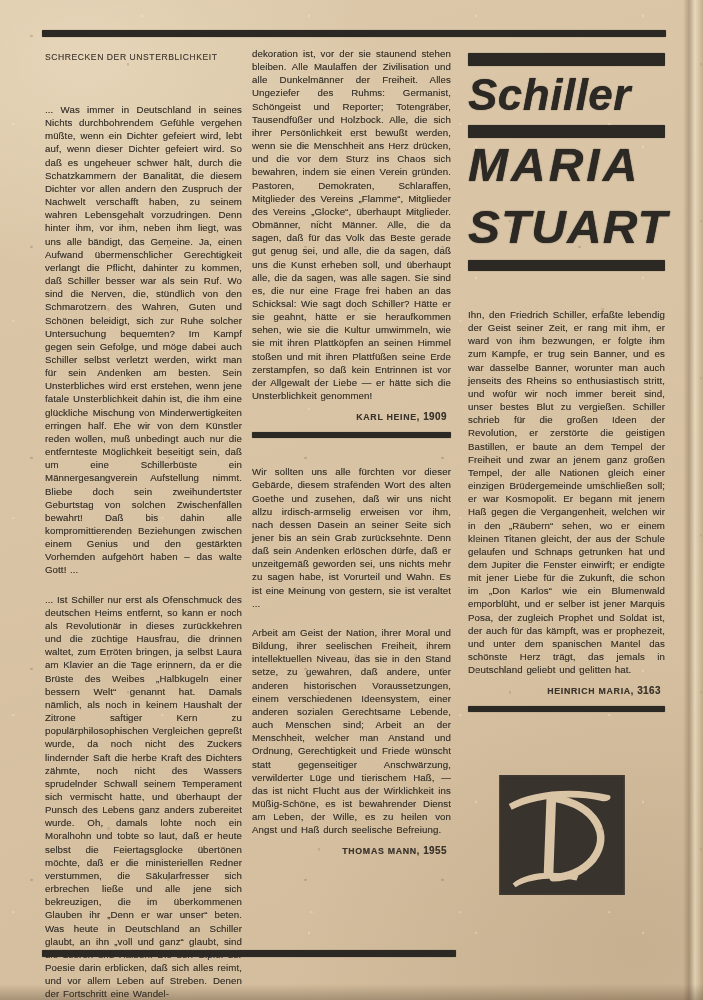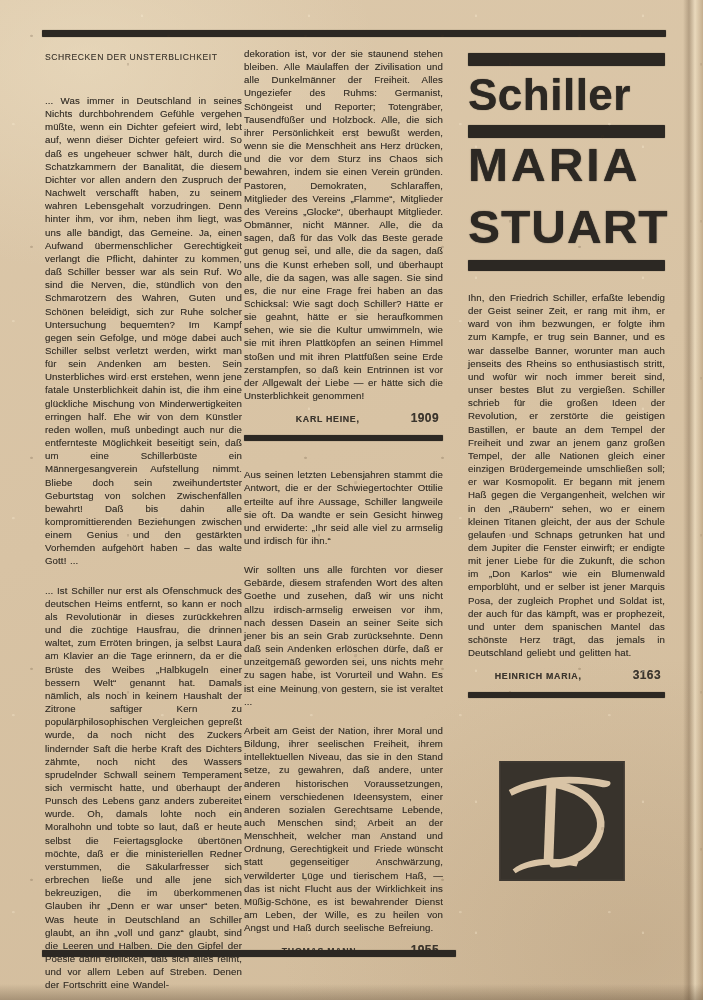--- a/index.html
+++ b/index.html
@@ -38,35 +38,35 @@
   .rule-top{position:absolute;left:42px;top:30px;width:624px;height:7px;}
   .rule-bottom{position:absolute;left:42px;top:950px;width:414px;height:7px;}
 
   .col{position:absolute;text-align:justify;}
   .col p{
     margin:0;font-size:9.7px;line-height:13.15px;letter-spacing:.08px;word-spacing:.9px;
     color:#3a342c;text-shadow:0 0 .4px rgba(58,52,44,.55);
   }
   .col p + p{margin-top:16px;}
   .col-left{left:45px;top:52px;width:197px;}
-  .col-mid{left:244px;top:47px;width:199px;}
+  .col-mid{left:252px;top:47px;width:199px;}
   .col-right{left:468px;top:53px;width:197px;}
 
   .kicker{
-    font-size:8.6px;letter-spacing:.55px;color:#433c33;margin:0 0 32px 0;text-align:left;
+    font-size:8.6px;letter-spacing:.55px;color:#433c33;margin:0 0 41px 0;text-align:left;
     text-shadow:0 0 .3px rgba(58,52,44,.5);
   }
   .attribution{
     text-align:right;margin:9px 4px 0 0;font-weight:bold;color:#3b352d;
     font-size:8.8px;letter-spacing:.7px;text-shadow:0 0 .3px rgba(58,52,44,.5);
   }
-  .attribution .year{font-size:12px;letter-spacing:.4px;margin-left:48px;}
+  .attribution .year{font-size:10px;letter-spacing:.4px;}
   .divider{height:6px;margin:10px 0 27px 0;}
 
-  .title-block{margin:0 0 20px 0;}
+  .title-block{margin:0 0 37px 0;font-style:italic;}
   .title-rule{height:13px;margin:0 0 5px 0;}
   .title-rule.mid{margin:7px 0 6px 0;}
   .title-rule.end{height:11px;margin:9px 0 0 0;}
   .title-script{
     font-size:44px;line-height:47px;font-weight:bold;letter-spacing:.5px;color:#2c2823;
     text-align:left;text-shadow:0 0 1px #2c2823;
   }
   .title-caps{
     font-size:48px;line-height:45px;font-weight:bold;letter-spacing:3px;color:#2c2823;
     text-align:left;text-shadow:0 0 1.2px #2c2823;transform:scaleY(.96);transform-origin:left top;
@@ -90,21 +90,20 @@
     <p>... Ist Schiller nur erst als Ofenschmuck des deutschen Heims entfernt, so kann er noch als Revolutionär in dieses zurückkehren und die züchtige Hausfrau, die drinnen waltet, zum Erröten bringen, ja selbst Laura am Klavier an die Tage erinnern, da er die Brüste des Weibes „Halbkugeln einer bessern Welt“ genannt hat. Damals nämlich, als noch in keinem Haushalt der Zitrone saftiger Kern zu populärphilosophischen Vergleichen gepreßt wurde, da noch nicht des Zuckers lindernder Saft die herbe Kraft des Dichters zähmte, noch nicht des Wassers sprudelnder Schwall seinem Temperament sich vermischt hatte, und überhaupt der Punsch des Lebens ganz anders zubereitet wurde. Oh, damals lohte noch ein Moralhohn und tobte so laut, daß er heute selbst die Feiertagsglocke übertönen möchte, daß er die ministeriellen Redner verstummen, die Säkularfresser sich erbrechen ließe und alle jene sich bekreuzigen, die im überkommenen Glauben ihr „Denn er war unser“ beten. Was heute in Deutschland an Schiller glaubt, an ihn „voll und ganz“ glaubt, sind die Leeren und Halben. Die den Gipfel der Poesie darin erblicken, daß sich alles reimt, und vor allem Leben auf Streben. Denen der Fortschritt eine Wandel-</p>
   </div>
 
   <div class="col col-mid">
     <p>dekoration ist, vor der sie staunend stehen bleiben. Alle Maulaffen der Zivilisation und alle Dunkelmänner der Freiheit. Alles Ungeziefer des Ruhms: Germanist, Schöngeist und Reporter; Totengräber, Tausendfüßer und Holzbock. Alle, die sich ihrer Persönlichkeit erst bewußt werden, wenn sie die Menschheit ans Herz drücken, und die vor dem Sturz ins Chaos sich bewahren, indem sie einen Verein gründen. Pastoren, Demokraten, Schlaraffen, Mitglieder des Vereins „Flamme“, Mitglieder des Vereins „Glocke“, überhaupt Mitglieder. Obmänner, nicht Männer. Alle, die da sagen, daß für das Volk das Beste gerade gut genug sei, und alle, die da sagen, daß uns die Kunst erheben soll, und überhaupt alle, die da sagen, was alle sagen. Sie sind es, die nur eine Frage frei haben an das Schicksal: Wie sagt doch Schiller? Hätte er sie geahnt, hätte er sie heraufkommen sehen, wie sie die Kultur umwimmeln, wie sie mit ihren Plattköpfen an seinen Himmel stoßen und mit ihren Plattfüßen seine Erde zerstampfen, so daß kein Entrinnen ist vor der Allgewalt der Liebe — er hätte sich die Unsterblichkeit genommen!</p>
     <div class="attribution">
       <span>KARL HEINE,</span>
       <span class="year">1909</span>
     </div>
     <div class="rule divider"></div>
-    <p>Aus seinen letzten Lebensjahren stammt die Antwort, die er der Schwiegertochter Ottilie erteilte auf ihre Aussage, Schiller langweile sie oft. Da wandte er sein Gesicht hinweg und erwiderte: „Ihr seid alle viel zu armselig und irdisch für ihn.“</p>
     <p>Wir sollten uns alle fürchten vor dieser Gebärde, diesem strafenden Wort des alten Goethe und zusehen, daß wir uns nicht allzu irdisch-armselig erweisen vor ihm, nach dessen Dasein an seiner Seite sich jener bis an sein Grab zurücksehnte. Denn daß sein Andenken erlöschen dürfe, daß er unzeitgemäß geworden sei, uns nichts mehr zu sagen habe, ist Vorurteil und Wahn. Es ist eine Meinung von gestern, sie ist veraltet ...</p>
     <p>Arbeit am Geist der Nation, ihrer Moral und Bildung, ihrer seelischen Freiheit, ihrem intellektuellen Niveau, das sie in den Stand setze, zu gewahren, daß andere, unter anderen historischen Voraussetzungen, einem verschiedenen Ideensystem, einer anderen sozialen Gerechtsame Lebende, auch Menschen sind; Arbeit an der Menschheit, welcher man Anstand und Ordnung, Gerechtigkeit und Friede wünscht statt gegenseitiger Anschwärzung, verwilderter Lüge und tierischem Haß, — das ist nicht Flucht aus der Wirklichkeit ins Müßig-Schöne, es ist bewahrender Dienst am Leben, der Wille, es zu heilen von Angst und Haß durch seelische Befreiung.</p>
     <div class="attribution">
       <span>THOMAS MANN,</span>
       <span class="year">1955</span>
     </div>
   </div>
 
   <div class="col col-right">
     <div class="title-block">

